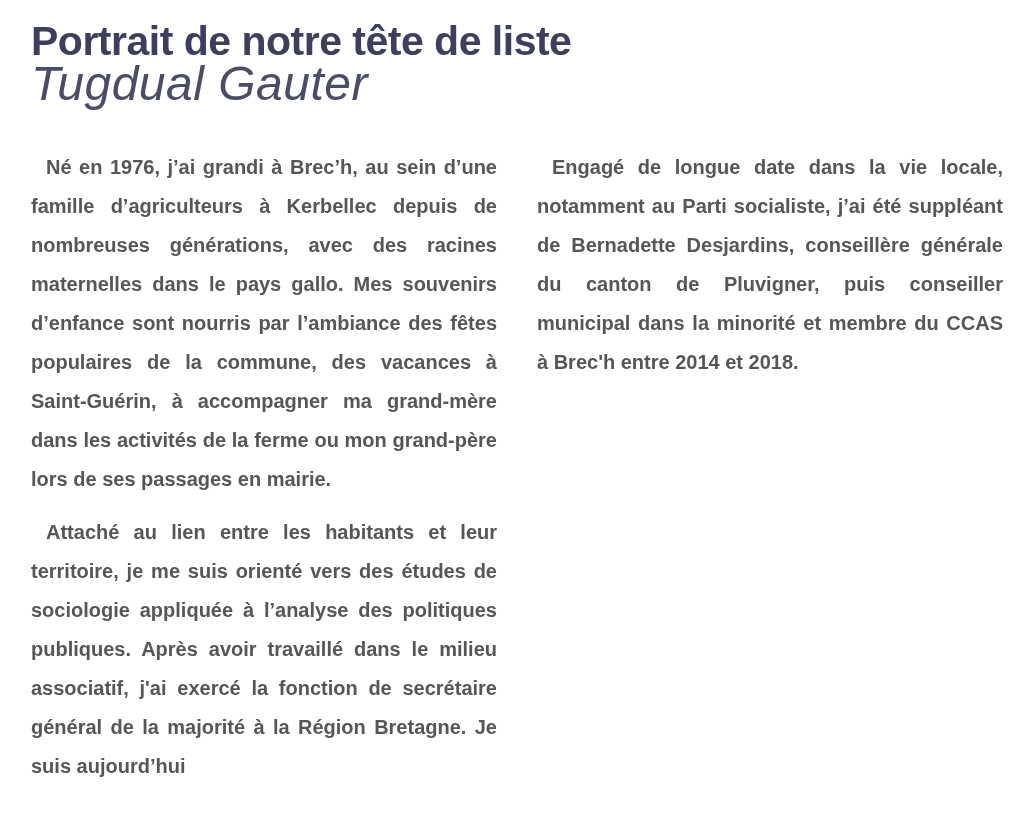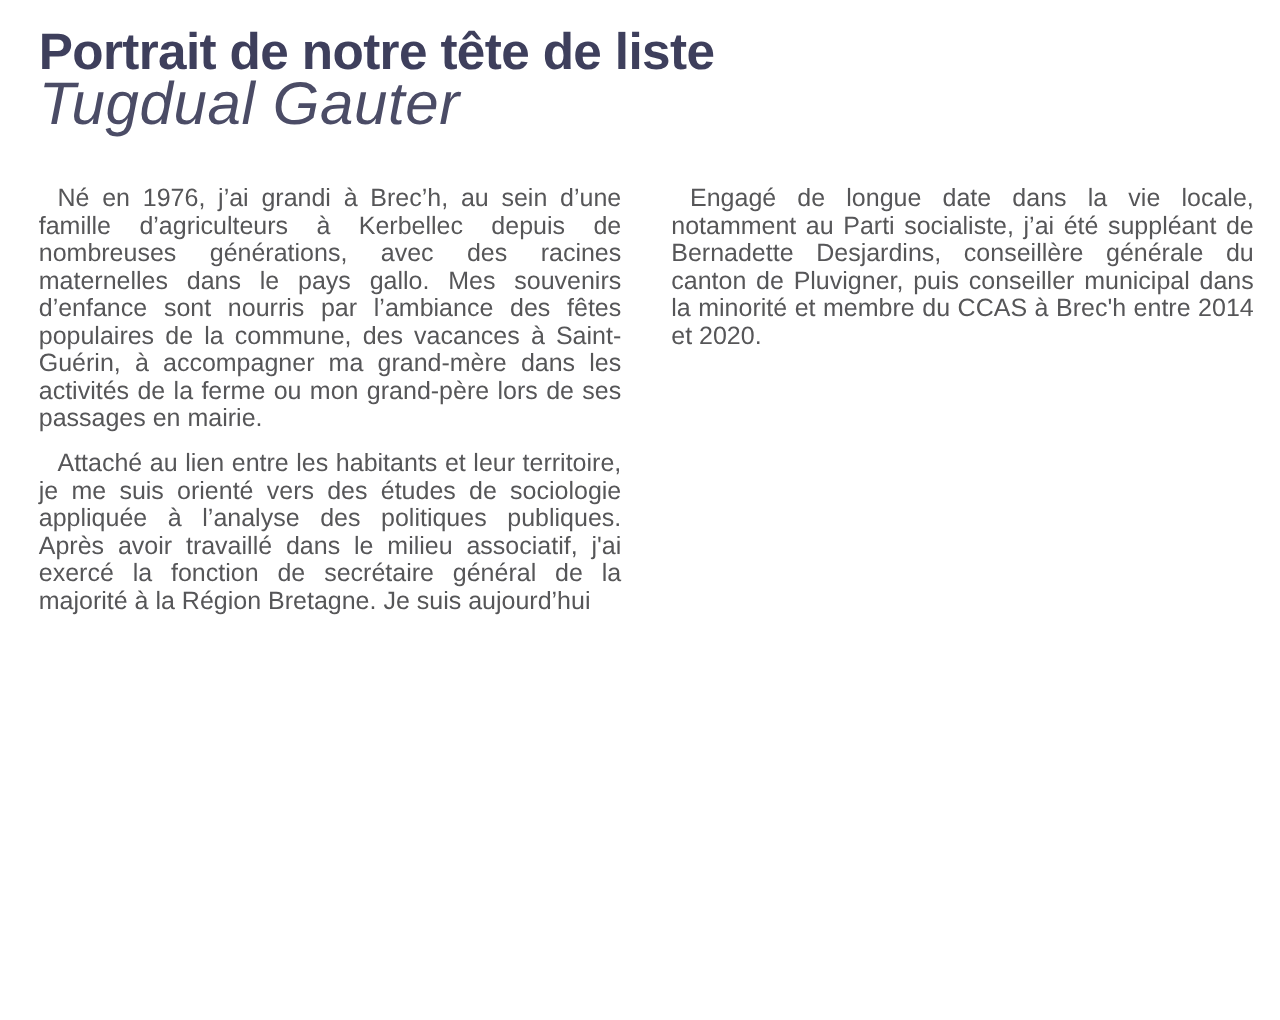--- a/index.html
+++ b/index.html
@@ -43,22 +43,22 @@
     display: flex;
     gap: 40px;
   }
   .column {
     width: 466px;
     flex: 0 0 466px;
   }
   .column p {
     margin: 0 0 14px 0;
     font-size: 20px;
-    line-height: 22px;
-    font-weight: 400;
+    line-height: 39px;
+    font-weight: 700;
     color: #565658;
     text-align: justify;
     text-indent: 15px;
   }
   .column p:last-child {
     margin-bottom: 0;
   }
   
   .column p.no-indent {
     text-indent: 0;
@@ -75,18 +75,18 @@
   </header>
 
   <div class="columns">
 
     <div class="column">
       <p>Né en 1976, j’ai grandi à Brec’h, au sein d’une famille d’agriculteurs à Kerbellec depuis de nombreuses générations, avec des racines maternelles dans le pays gallo. Mes souvenirs d’enfance sont nourris par l’ambiance des fêtes populaires de la commune, des vacances à Saint-Guérin, à accompagner ma grand-mère dans les activités de la ferme ou mon grand-père lors de ses passages en mairie.</p>
       <p>Attaché au lien entre les habitants et leur territoire, je me suis orienté vers des études de sociologie appliquée à l’analyse des politiques publiques. Après avoir travaillé dans le milieu associatif, j'ai exercé la fonction de secrétaire général de la majorité à la Région Bretagne. Je suis aujourd’hui</p>
     </div>
 
     <div class="column">
-      <p>Engagé de longue date dans la vie locale, notamment au Parti socialiste, j’ai été suppléant de Bernadette Desjardins, conseillère générale du canton de Pluvigner, puis conseiller municipal dans la minorité et membre du CCAS à Brec'h entre 2014 et 2020.</p>
+      <p>Engagé de longue date dans la vie locale, notamment au Parti socialiste, j’ai été suppléant de Bernadette Desjardins, conseillère générale du canton de Pluvigner, puis conseiller municipal dans la minorité et membre du CCAS à Brec'h entre 2014 et 2018.</p>
     </div>
 
   </div>
 
 </div>
 
 </body></html>

